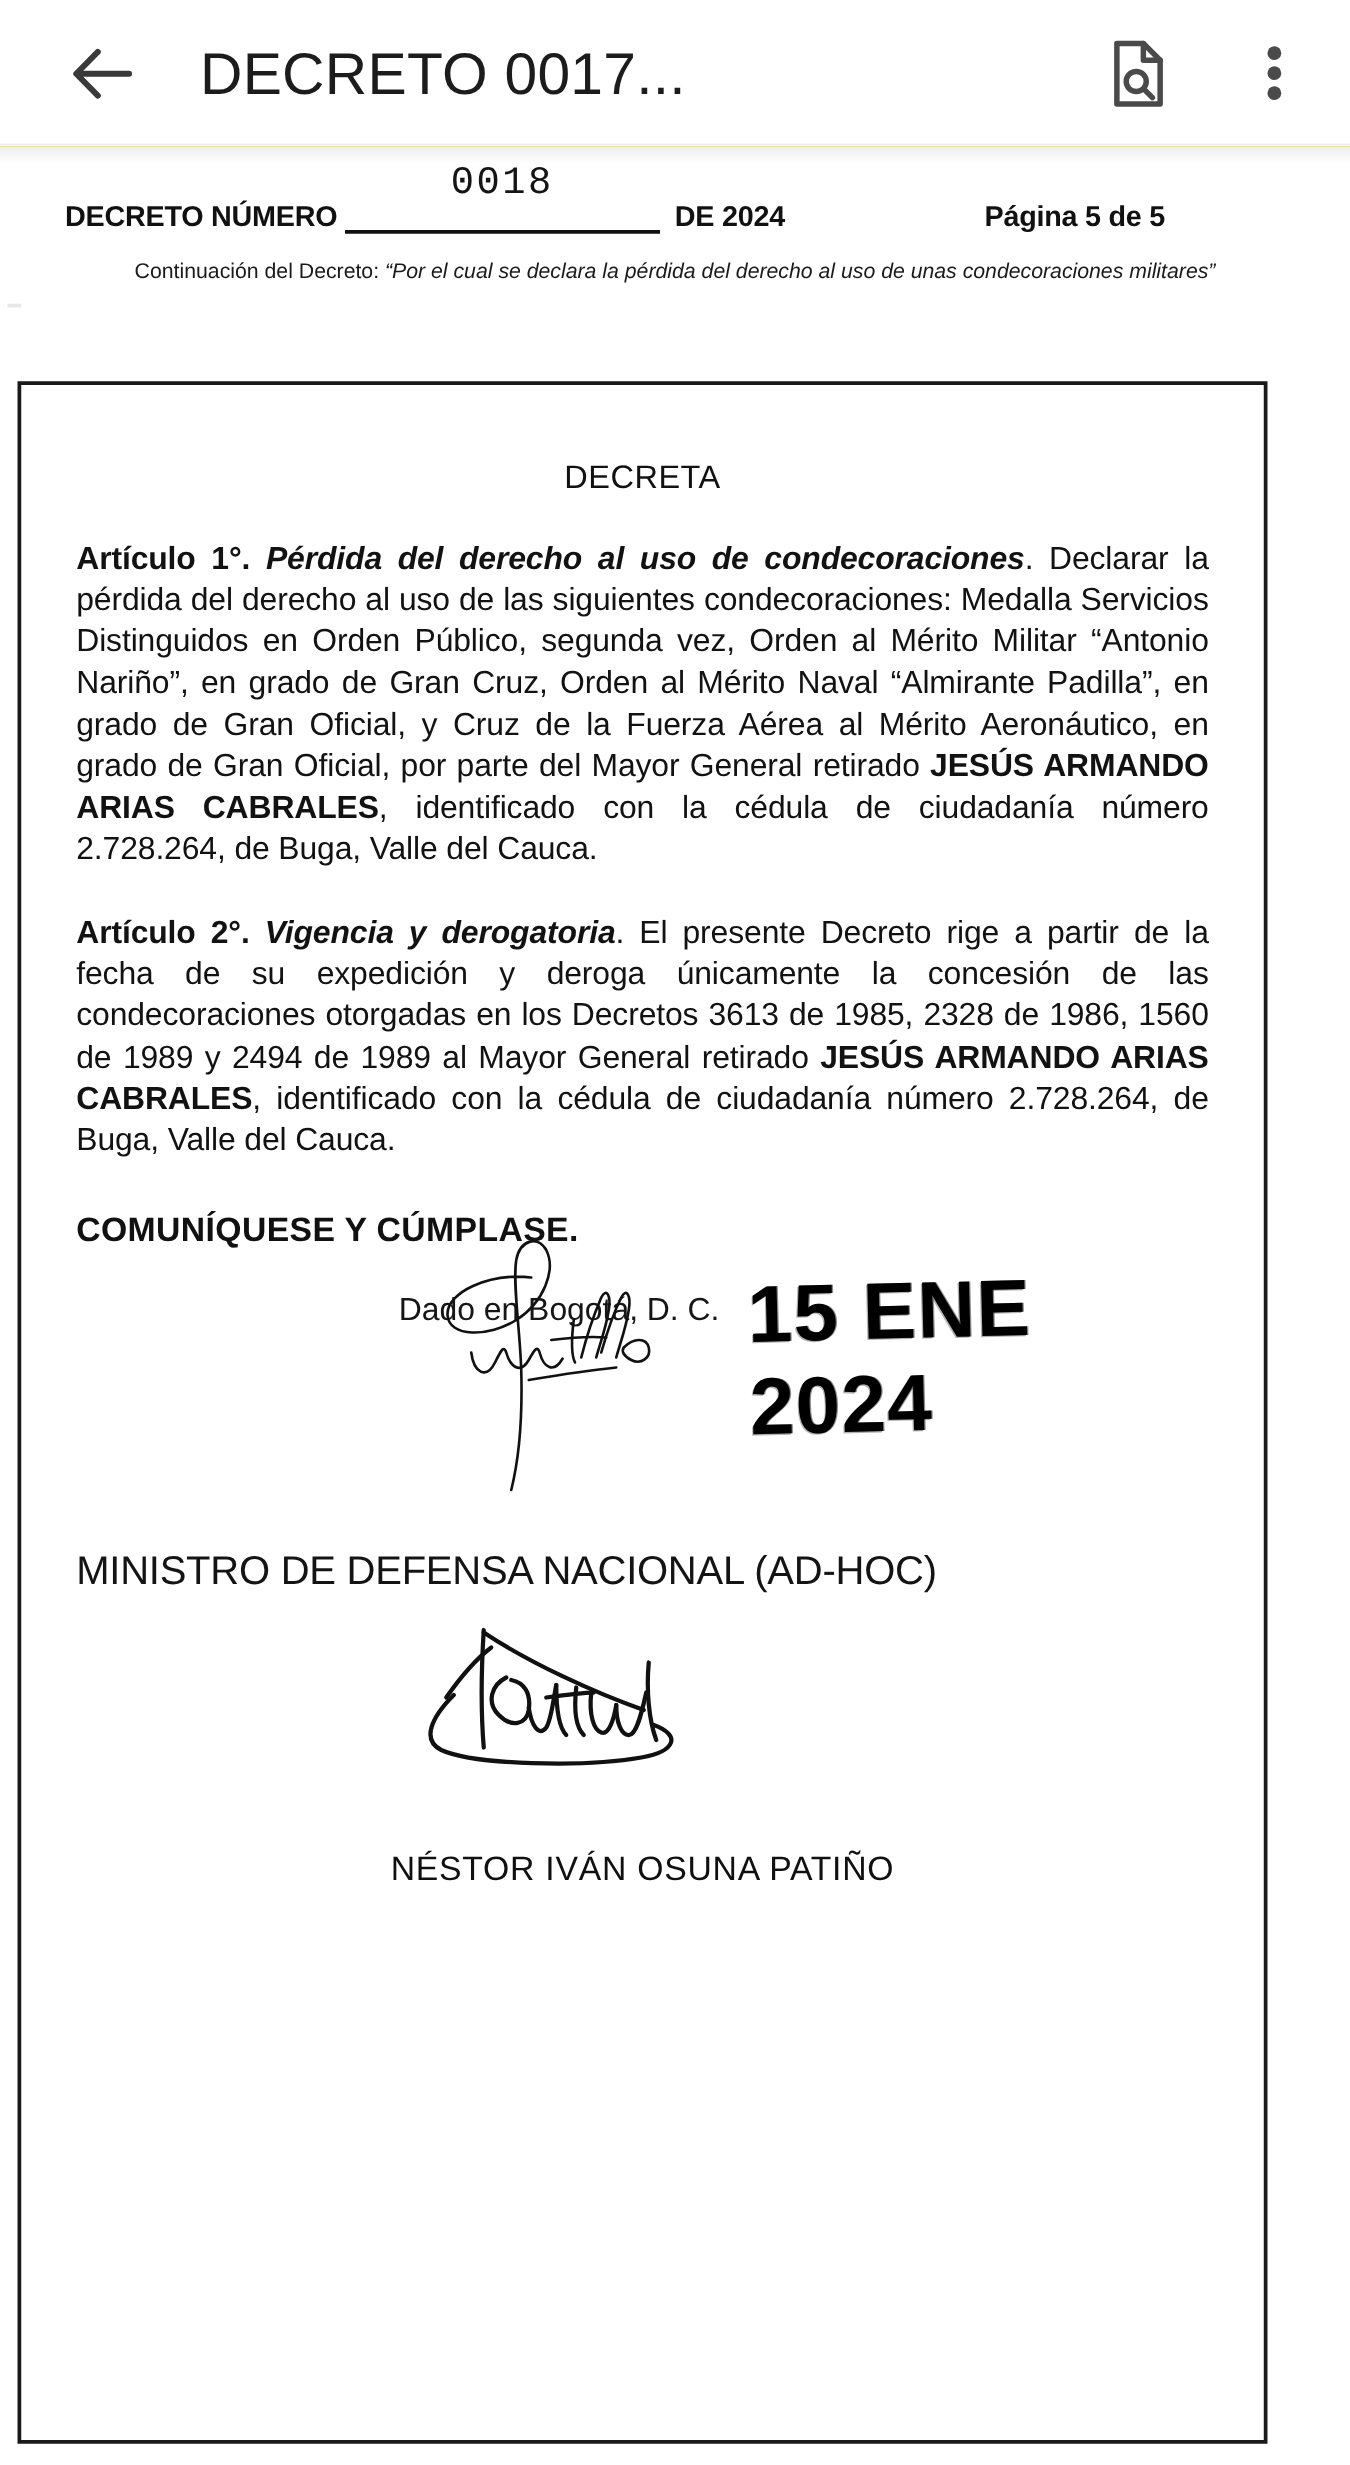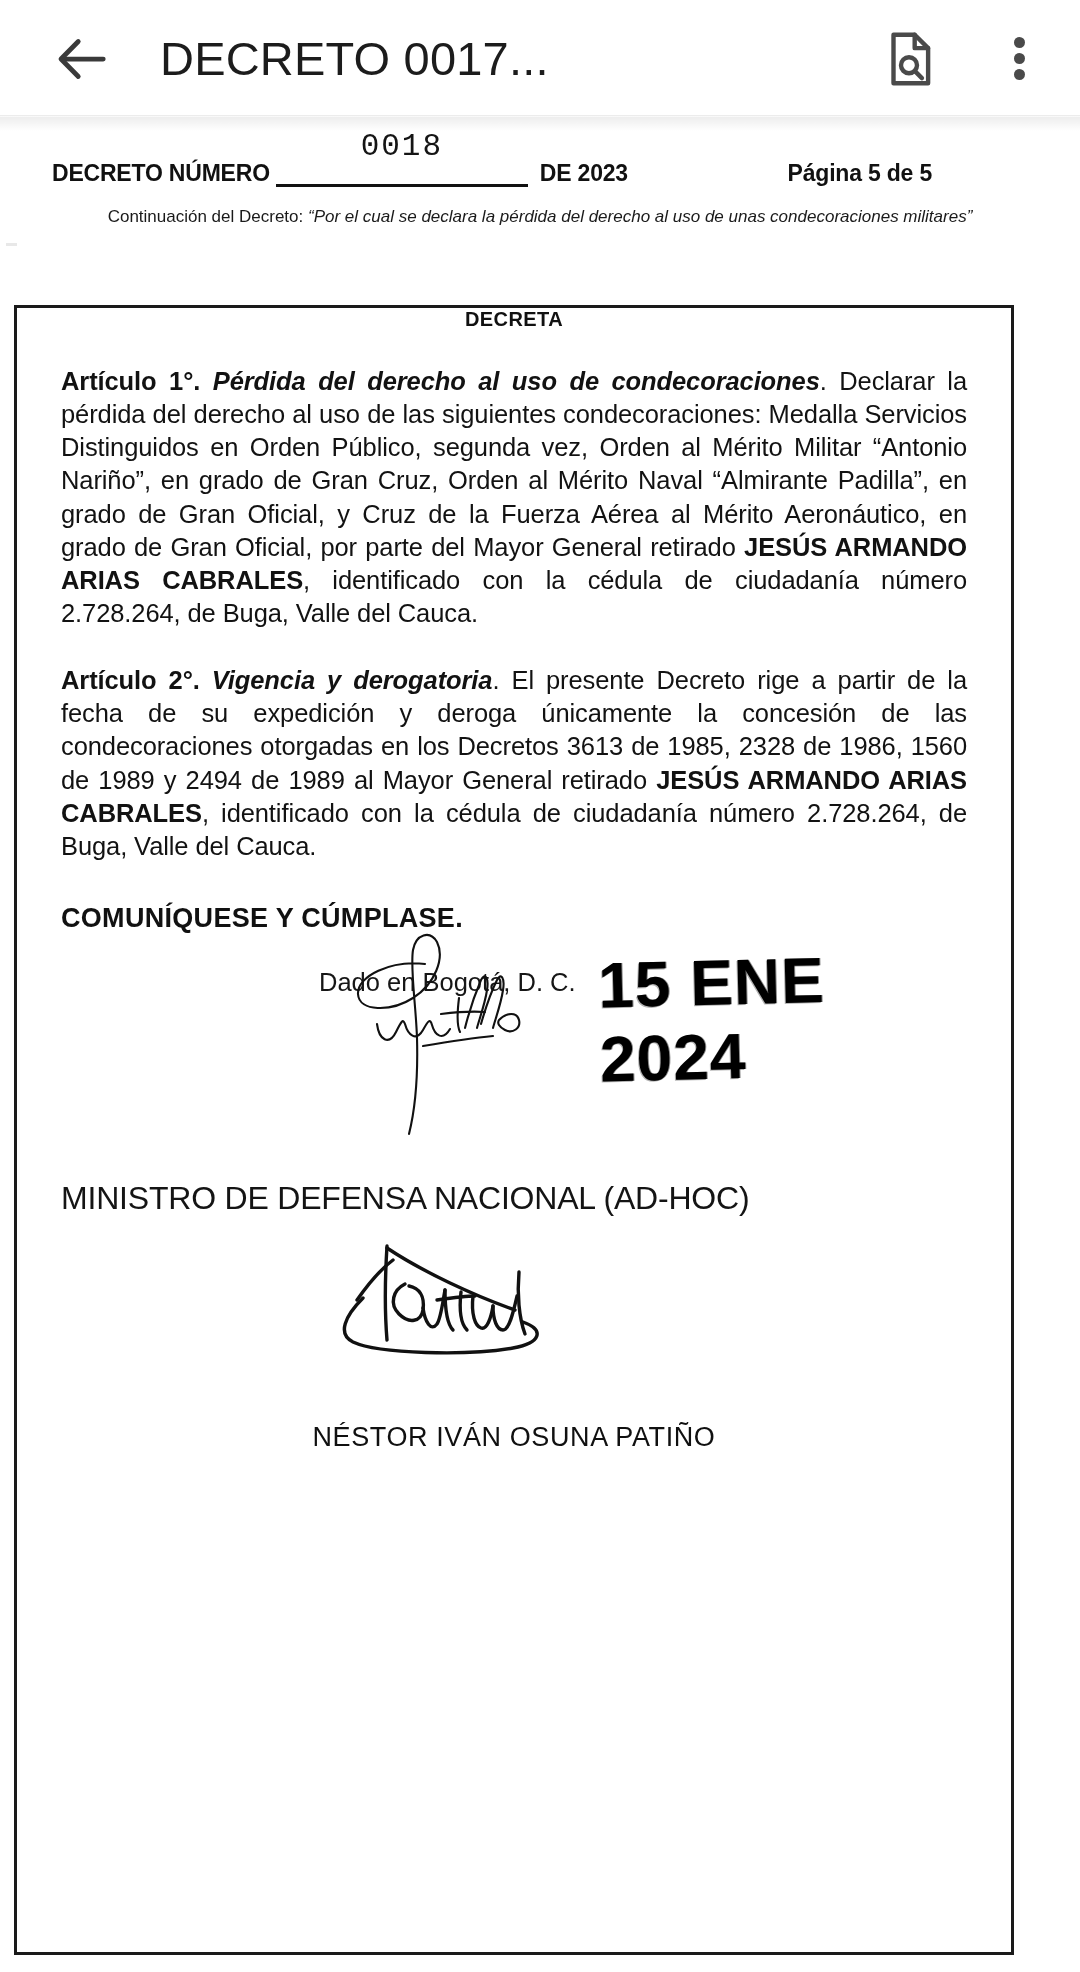--- a/index.html
+++ b/index.html
@@ -132,23 +132,24 @@
     background: #ffffff;
   }
   #frame-inner {
     position: relative;
     width: 100%;
     height: 100%;
     padding: 0 44px;
   }
 
   #decreta-heading {
+    margin-top: 58px;
     text-align: center;
-    font-weight: bold;
-    font-size: 20px;
+    font-weight: normal;
+    font-size: 26px;
     letter-spacing: 0.4px;
     color: #111;
   }
 
   .articulo {
     margin-top: 34px;
     text-align: justify;
     font-size: 25.5px;
     line-height: 1.30;
     color: #121212;
@@ -262,21 +263,21 @@
 
     <span class="speckle" style="left:6px; top:126px; width:11px; height:3px;"></span>
     <span class="speckle" style="left:276px; top:1098px; width:5px; height:5px;"></span>
     <span class="speckle" style="left:274px; top:1374px; width:5px; height:4px;"></span>
 
     <div id="doc-header">
       <span>DECRETO NÚMERO</span>
       <span id="decreto-numero-blank">
         <span id="decreto-numero-value">0018</span>
       </span>
-      <span id="decreto-de-anio">DE 2023</span>
+      <span id="decreto-de-anio">DE 2024</span>
       <span id="pagina-indicador">Página 5 de 5</span>
     </div>
 
     <div id="doc-subtitle">
       <span>Continuación del Decreto: </span><span class="ital">“Por el cual se declara la pérdida del derecho al uso de unas condecoraciones militares”</span>
     </div>
 
     <div id="page-frame">
       <div id="frame-inner">
 

